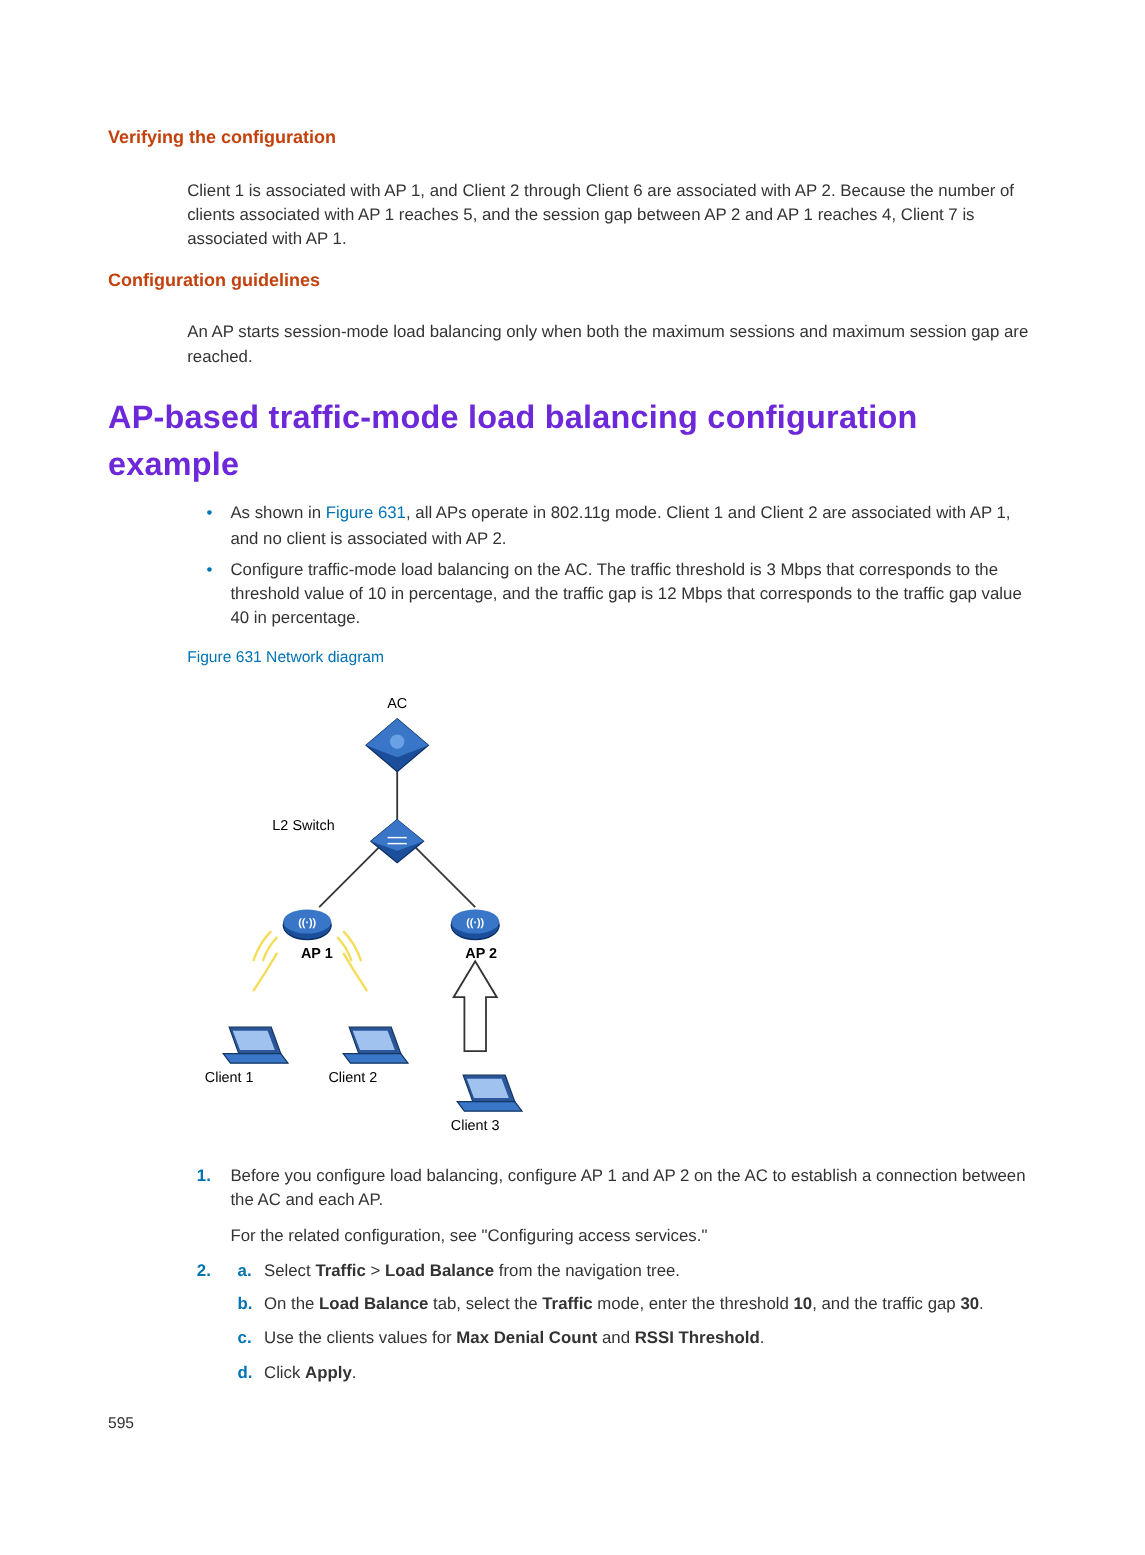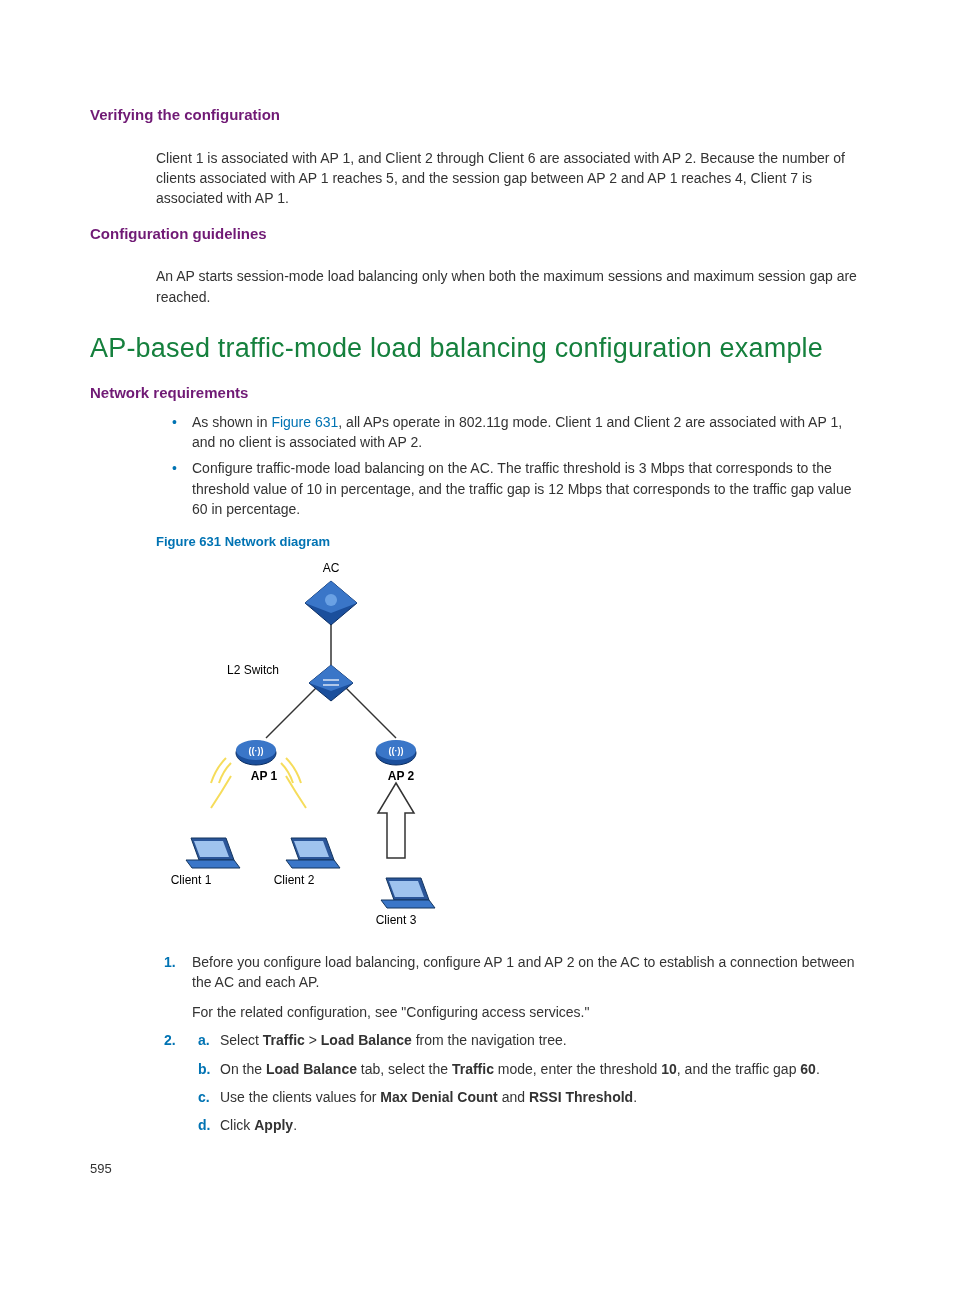--- a/index.html
+++ b/index.html
@@ -9,28 +9,28 @@
     margin: 0;
     padding: 0;
     background: #fff;
     width: 954px;
     line-height: 1.45;
   }
   .page {
     padding: 90px 90px 40px 90px;
   }
   .h-blue {
-    color: #701a75;
+    color: #c2410c;
     font-weight: bold;
     margin: 14px 0 8px 0;
   }
   .h-sub { font-size: 15px; }
   .h-main {
-    color: #15803d;
-    font-weight: normal;
+    color: #6d28d9;
+    font-weight: bold;
     font-size: 27px;
     margin: 22px 0 10px 0;
     letter-spacing: 0.2px;
   }
   .body-text {
     margin-left: 66px;
     margin-top: 22px;
     margin-bottom: 4px;
   }
   ul.bullets {
@@ -45,23 +45,23 @@
   ul.bullets > li::before {
     content: "•";
     color: #0073b3;
     position: absolute;
     left: -20px;
     top: 0;
     font-size: 14px;
   }
   .fig-caption {
     color: #0073b3;
-    font-weight: bold;
+    font-weight: normal;
     font-size: 13px;
-    margin: 14px 0 6px 66px;
+    margin: 14px 0 18px 66px;
   }
   .link { color: #0073b3; }
   .diagram {
     margin-left: 66px;
     width: 300px;
     position: relative;
   }
   .ol-num {
     margin: 6px 0 6px 66px;
     padding-left: 36px;
@@ -107,26 +107,25 @@
 <div class="page">
 
   <div class="h-blue h-sub">Verifying the configuration</div>
   <div class="body-text">Client 1 is associated with AP 1, and Client 2 through Client 6 are associated with AP 2. Because the number of clients associated with AP 1 reaches 5, and the session gap between AP 2 and AP 1 reaches 4, Client 7 is associated with AP 1.</div>
 
   <div class="h-blue h-sub">Configuration guidelines</div>
   <div class="body-text">An AP starts session-mode load balancing only when both the maximum sessions and maximum session gap are reached.</div>
 
   <div class="h-main">AP-based traffic-mode load balancing configuration example</div>
 
-  <div class="h-blue h-sub">Network requirements</div>
   <ul class="bullets">
     <li>
       <span>As shown in </span><span class="link">Figure 631</span><span>, all APs operate in 802.11g mode. Client 1 and Client 2 are associated with AP 1, and no client is associated with AP 2.</span>
     </li>
-    <li>Configure traffic-mode load balancing on the AC. The traffic threshold is 3 Mbps that corresponds to the threshold value of 10 in percentage, and the traffic gap is 12 Mbps that corresponds to the traffic gap value 60 in percentage.</li>
+    <li>Configure traffic-mode load balancing on the AC. The traffic threshold is 3 Mbps that corresponds to the threshold value of 10 in percentage, and the traffic gap is 12 Mbps that corresponds to the traffic gap value 40 in percentage.</li>
   </ul>
 
   <div class="fig-caption">Figure 631 Network diagram</div>
 
   <div class="diagram">
     <svg width="300" height="380" viewBox="0 0 300 380">
 
       <line x1="175" y1="65" x2="175" y2="115" stroke="#333" stroke-width="1.5"></line>
       <line x1="160" y1="130" x2="110" y2="180" stroke="#333" stroke-width="1.5"></line>
       <line x1="190" y1="130" x2="240" y2="180" stroke="#333" stroke-width="1.5"></line>
@@ -207,21 +206,21 @@
     </li>
     <li>
       <span class="marker">2.</span>
       <ol class="ol-alpha">
         <li>
           <span class="marker">a.</span>
           <span>Select </span><span class="b">Traffic</span><span> &gt; </span><span class="b">Load Balance</span><span> from the navigation tree.</span>
         </li>
         <li>
           <span class="marker">b.</span>
-          <span>On the </span><span class="b">Load Balance</span><span> tab, select the </span><span class="b">Traffic</span><span> mode, enter the threshold </span><span class="b">10</span><span>, and the traffic gap </span><span class="b">60</span><span>.</span>
+          <span>On the </span><span class="b">Load Balance</span><span> tab, select the </span><span class="b">Traffic</span><span> mode, enter the threshold </span><span class="b">10</span><span>, and the traffic gap </span><span class="b">30</span><span>.</span>
         </li>
         <li>
           <span class="marker">c.</span>
           <span>Use the clients values for </span><span class="b">Max Denial Count</span><span> and </span><span class="b">RSSI Threshold</span><span>.</span>
         </li>
         <li>
           <span class="marker">d.</span>
           <span>Click </span><span class="b">Apply</span><span>.</span>
         </li>
       </ol>

